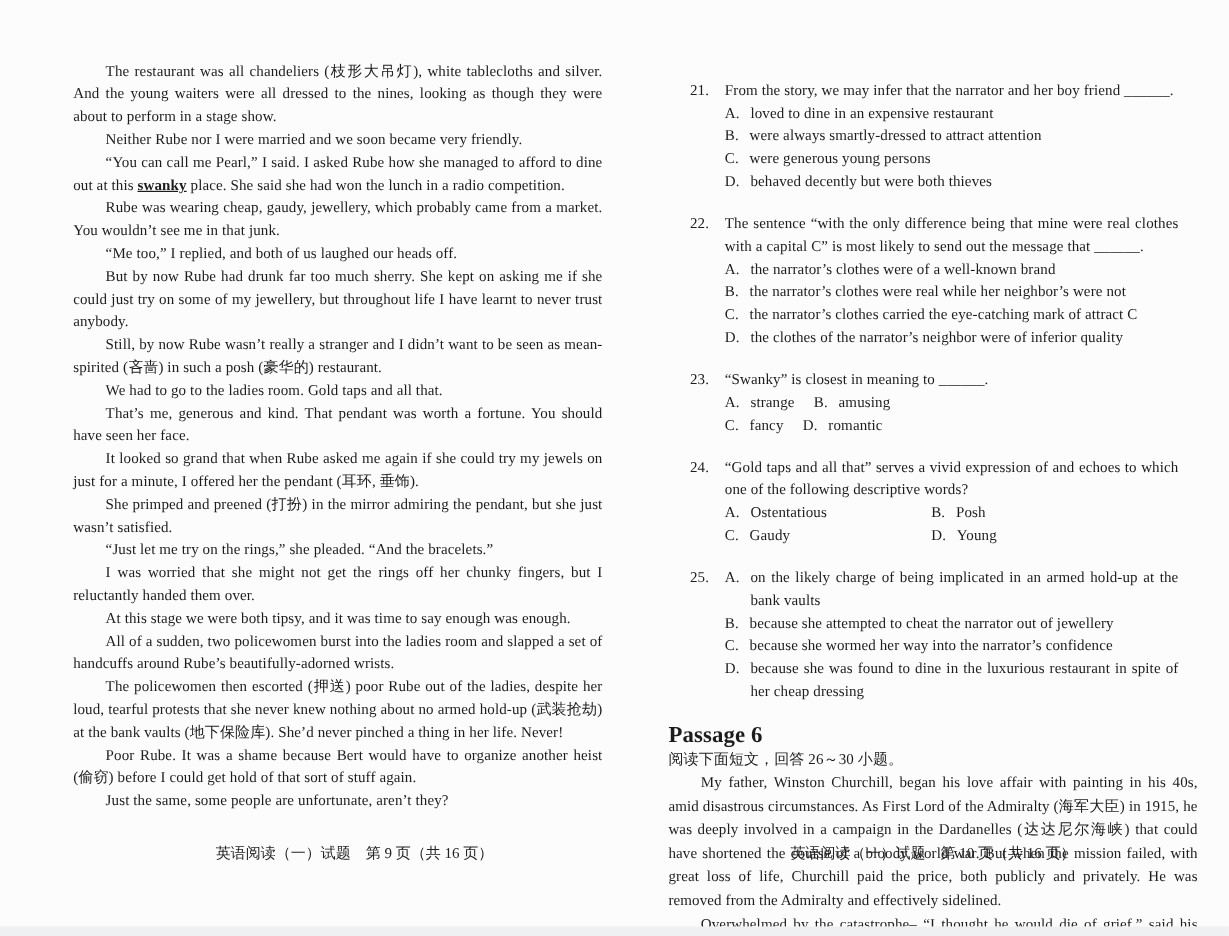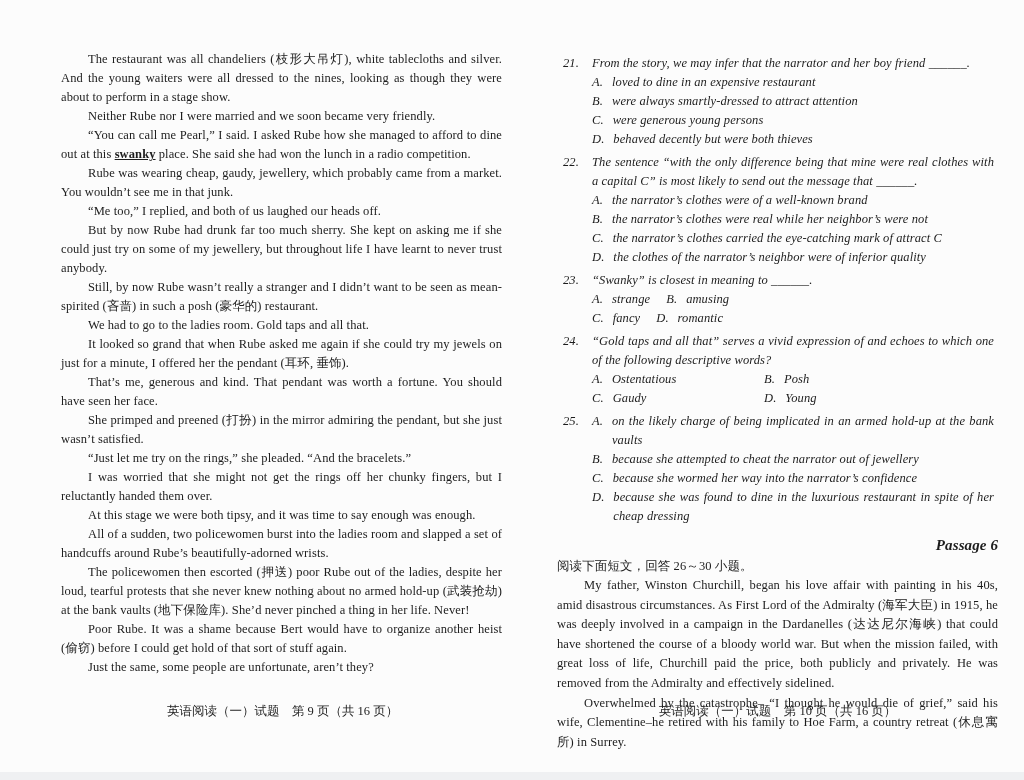--- a/index.html
+++ b/index.html
@@ -24,68 +24,66 @@
 
   p.para {
     margin: 0;
     text-align: justify;
     text-indent: 27px;
   }
   .emph { font-weight: bold; text-decoration: underline; }
 
   .question {
     position: relative;
-    margin: 4px;
+    margin: 16px;
     padding-left: 31px;
-    font-style: italic;
   }
   .q-stem { text-align: justify; }
   .q-num  { position: absolute; left: 2px; top: 0; }
   .opt { display: flex; }
   .opt .opt-label { flex: 0 0 auto; margin-right: 9px; }
   .opt .opt-text  { flex: 1 1 auto; text-align: justify; }
 
   .opt-inline-row { display: flex; }
   .opt-inline { display: flex; }
   .opt-inline .opt-label { margin-right: 9px; }
   .opt-inline + .opt-inline { margin-left: 16px; }
 
   .opt-grid-row { display: flex; }
   .opt-grid-row .opt-cell { display: flex; }
   .opt-grid-row .opt-cell:first-child { width: 172px; flex: 0 0 172px; }
   .opt-cell .opt-label { margin-right: 9px; }
 
   .passage-title {
-    text-align: right;
+    text-align: left;
     font-weight: bold;
-    font-size: 15px;
+    font-size: 19px;
     margin-top: 9px;
     line-height: 21px;
-    font-style: italic;
   }
   .passage-instruction {
     text-indent: 0;
     line-height: 20px;
   }
   .passage-para {
     margin: 0;
     text-align: justify;
     text-indent: 27px;
     line-height: 19.6px;
   }
 
   .page-footer {
     position: absolute;
     top: 703px;
     width: 441px;
     text-align: center;
     font-size: 12.5px;
     color: #222;
   }
-  .footer-left  { left: 62px; }
+  .footer-left  { left: 75px; }
   .footer-right { left: 557px; }
 
   .scan-bottom-band {
     position: absolute;
     left: 0; top: 772px;
     width: 1024px; height: 8px;
     background: var(--band, #eff0f2);
   }
 </style>
 </head>
@@ -93,22 +91,22 @@
 
 <div class="page-col col-left">
   <p class="para">The restaurant was all chandeliers (枝形大吊灯), white tablecloths and silver. And the young waiters were all dressed to the nines, looking as though they were about to perform in a stage show.</p>
   <p class="para">Neither Rube nor I were married and we soon became very friendly.</p>
   <p class="para"><span>“You can call me Pearl,” I said. I asked Rube how she managed to afford to dine out at this </span><span class="emph">swanky</span><span> place. She said she had won the lunch in a radio competition.</span></p>
   <p class="para">Rube was wearing cheap, gaudy, jewellery, which probably came from a market. You wouldn’t see me in that junk.</p>
   <p class="para">“Me too,” I replied, and both of us laughed our heads off.</p>
   <p class="para">But by now Rube had drunk far too much sherry. She kept on asking me if she could just try on some of my jewellery, but throughout life I have learnt to never trust anybody.</p>
   <p class="para">Still, by now Rube wasn’t really a stranger and I didn’t want to be seen as mean-spirited (吝啬) in such a posh (豪华的) restaurant.</p>
   <p class="para">We had to go to the ladies room. Gold taps and all that.</p>
+  <p class="para">That’s me, generous and kind. That pendant was worth a fortune. You should have seen her face.</p>
   <p class="para">It looked so grand that when Rube asked me again if she could try my jewels on just for a minute, I offered her the pendant (耳环, 垂饰).</p>
-  <p class="para">That’s me, generous and kind. That pendant was worth a fortune. You should have seen her face.</p>
   <p class="para">She primped and preened (打扮) in the mirror admiring the pendant, but she just wasn’t satisfied.</p>
   <p class="para">“Just let me try on the rings,” she pleaded. “And the bracelets.”</p>
   <p class="para">I was worried that she might not get the rings off her chunky fingers, but I reluctantly handed them over.</p>
   <p class="para">At this stage we were both tipsy, and it was time to say enough was enough.</p>
   <p class="para">All of a sudden, two policewomen burst into the ladies room and slapped a set of handcuffs around Rube’s beautifully-adorned wrists.</p>
   <p class="para">The policewomen then escorted (押送) poor Rube out of the ladies, despite her loud, tearful protests that she never knew nothing about no armed hold-up (武装抢劫) at the bank vaults (地下保险库). She’d never pinched a thing in her life. Never!</p>
   <p class="para">Poor Rube. It was a shame because Bert would have to organize another heist (偷窃) before I could get hold of that sort of stuff again.</p>
   <p class="para">Just the same, some people are unfortunate, aren’t they?</p>
 </div>
 

